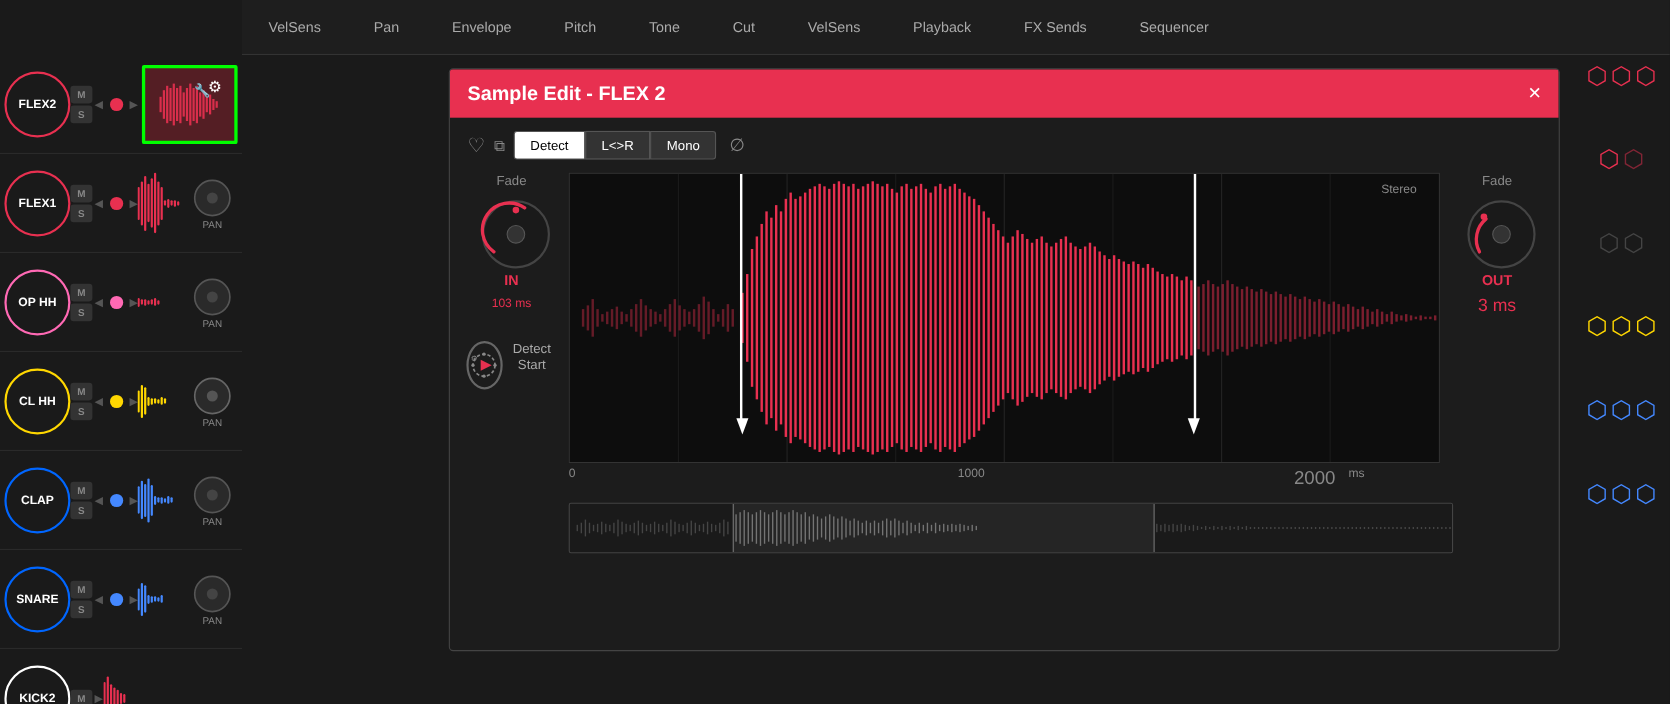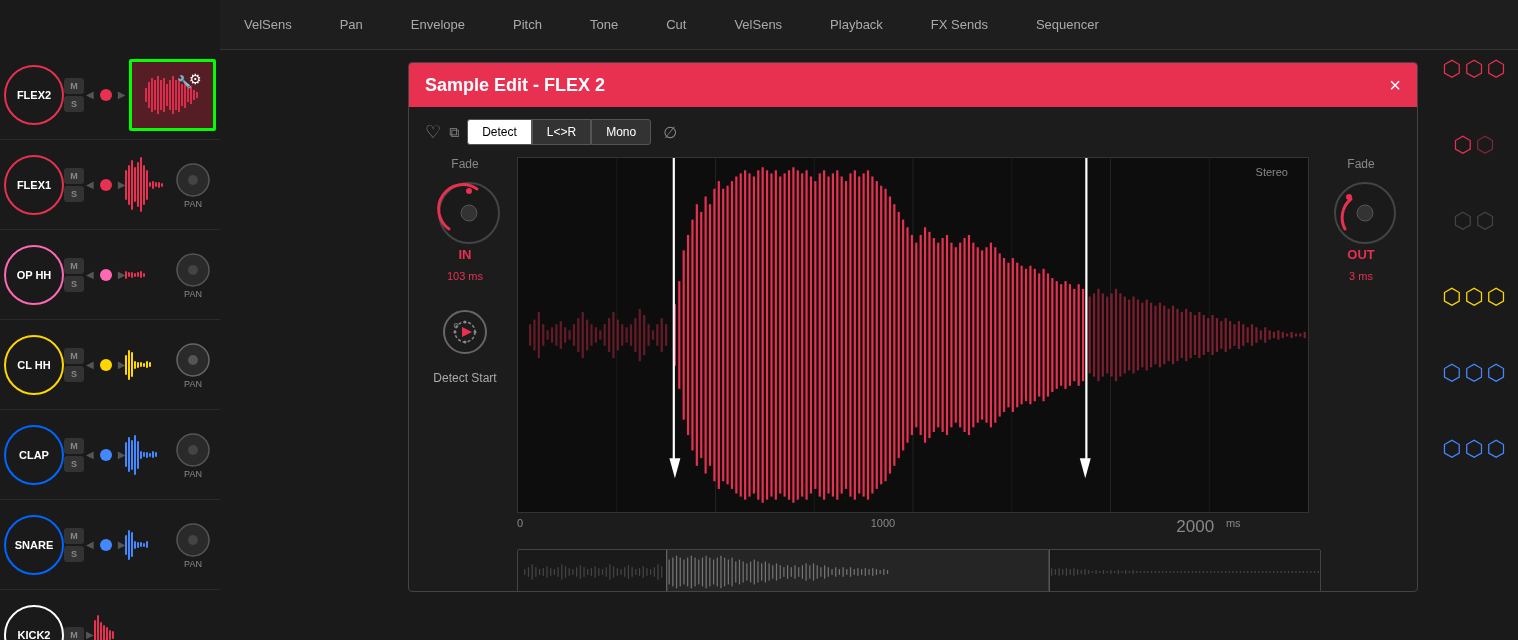--- a/index.html
+++ b/index.html
@@ -219,21 +219,21 @@
     .null-icon {
       color: #888;
       font-size: 16px;
       margin-left: 4px;
     }
 
     
     .waveform-area {
       display: flex;
       gap: 12px;
-      height: 356px;
+      height: 264px;
     }
 
     .fade-controls {
       display: flex;
       flex-direction: column;
       align-items: center;
       width: 80px;
       gap: 8px;
     }
 
@@ -255,23 +255,22 @@
       text-align: center;
     }
 
     .fade-ms {
       color: #e83050;
       font-size: 11px;
     }
 
     .detect-btn {
       display: flex;
-      flex-direction: column;
-      align-items: center;
-      gap: 17px;
+      flex-direction: row;
+      gap: 4px;
       margin-top: 16px;
       cursor: pointer;
     }
 
     .detect-icon-circle {
       width: 44px;
       height: 44px;
       border-radius: 50%;
       border: 2px solid #666;
       display: flex;
@@ -865,21 +864,21 @@
         <div class="fade-knob-area">
           <svg width="68" height="68" viewBox="0 0 68 68">
             <circle cx="34" cy="34" r="30" fill="#1a1a1a" stroke="#444" stroke-width="2"></circle>
 
             <path d="M 14 50 A 24 24 0 0 1 20 20" fill="none" stroke="#e83050" stroke-width="3" stroke-linecap="round"></path>
             <circle cx="34" cy="34" r="8" fill="#333" stroke="#555" stroke-width="1"></circle>
             <circle cx="18" cy="18" r="3" fill="#e83050"></circle>
           </svg>
         </div>
         <span style="color:#e83050;font-size:13px;font-weight:bold;">OUT</span>
-        <span style="color:#e83050;font-size:11px;">3 ms</span>
+        <span style="color:#e83050;font-size:16px;">3 ms</span>
       </div>
     </div>
 
     <div style="display:flex;align-items:center;height:28px;padding-left:0;margin-top:4px;">
       <div style="width:92px;flex-shrink:0;"></div>
       <div style="flex:1;position:relative;height:28px;">
         <span style="position:absolute;left:0;color:#888;font-size:11px;">0</span>
         <span style="position:absolute;left:44%;color:#888;font-size:11px;">1000</span>
         <span style="position:absolute;left:82%;color:#888;font-size:17px;">2000</span>
         <span style="position:absolute;right:10%;color:#888;font-size:11px;">ms</span>

